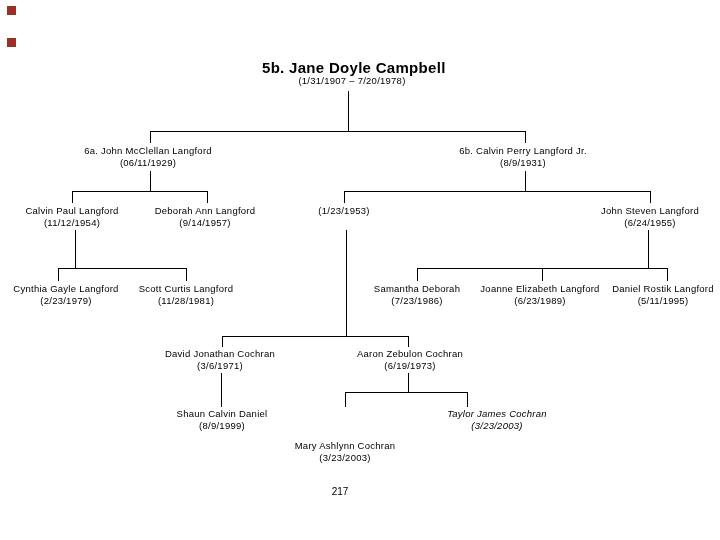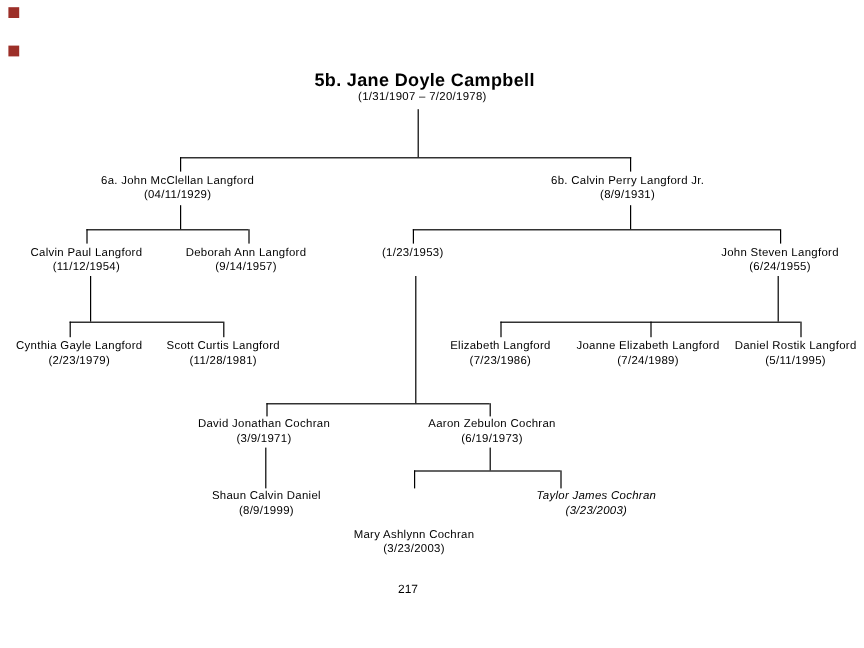--- a/index.html
+++ b/index.html
@@ -87,21 +87,21 @@
       <div class="cline" style="left: 345px; top: 392px; width: 1px; height: 15px; background: rgb(0, 0, 0);"></div>
       <div class="cline" style="left: 467px; top: 392px; width: 1px; height: 15px; background: rgb(0, 0, 0);"></div>
     </div>
   <div id="node-layer">
       <div class="person emphasis" style="left: 262px; top: 60px;">
         <div class="pname">5b. Jane Doyle Campbell</div>
         <div class="pdates">(1/31/1907 – 7/20/1978)</div>
       </div>
       <div class="person" style="left: 58px; top: 145px;">
         <div class="pname">6a. John McClellan Langford</div>
-        <div class="pdates">(04/11/1929)</div>
+        <div class="pdates">(06/11/1929)</div>
       </div>
       <div class="person" style="left: 433px; top: 145px;">
         <div class="pname">6b. Calvin Perry Langford Jr.</div>
         <div class="pdates">(8/9/1931)</div>
       </div>
       <div class="person" style="left: -18px; top: 205px;">
         <div class="pname">Calvin Paul Langford</div>
         <div class="pdates">(11/12/1954)</div>
       </div>
       <div class="person" style="left: 115px; top: 205px;">
@@ -117,34 +117,34 @@
       </div>
       <div class="person" style="left: -24px; top: 283px;">
         <div class="pname">Cynthia Gayle Langford</div>
         <div class="pdates">(2/23/1979)</div>
       </div>
       <div class="person" style="left: 96px; top: 283px;">
         <div class="pname">Scott Curtis Langford</div>
         <div class="pdates">(11/28/1981)</div>
       </div>
       <div class="person" style="left: 327px; top: 283px;">
-        <div class="pname">Elizabeth Langford</div>
+        <div class="pname">Samantha Deborah</div>
         <div class="pdates">(7/23/1986)</div>
       </div>
       <div class="person" style="left: 450px; top: 283px;">
         <div class="pname">Joanne Elizabeth Langford</div>
-        <div class="pdates">(7/24/1989)</div>
+        <div class="pdates">(6/23/1989)</div>
       </div>
       <div class="person" style="left: 573px; top: 283px;">
         <div class="pname">Daniel Rostik Langford</div>
         <div class="pdates">(5/11/1995)</div>
       </div>
       <div class="person" style="left: 130px; top: 348px;">
         <div class="pname">David Jonathan Cochran</div>
-        <div class="pdates">(3/9/1971)</div>
+        <div class="pdates">(3/6/1971)</div>
       </div>
       <div class="person" style="left: 320px; top: 348px;">
         <div class="pname">Aaron Zebulon Cochran</div>
         <div class="pdates">(6/19/1973)</div>
       </div>
       <div class="person" style="left: 132px; top: 408px;">
         <div class="pname">Shaun Calvin Daniel</div>
         <div class="pdates">(8/9/1999)</div>
       </div>
       <div class="person" style="left: 255px; top: 408px; margin-top: 32px;">

